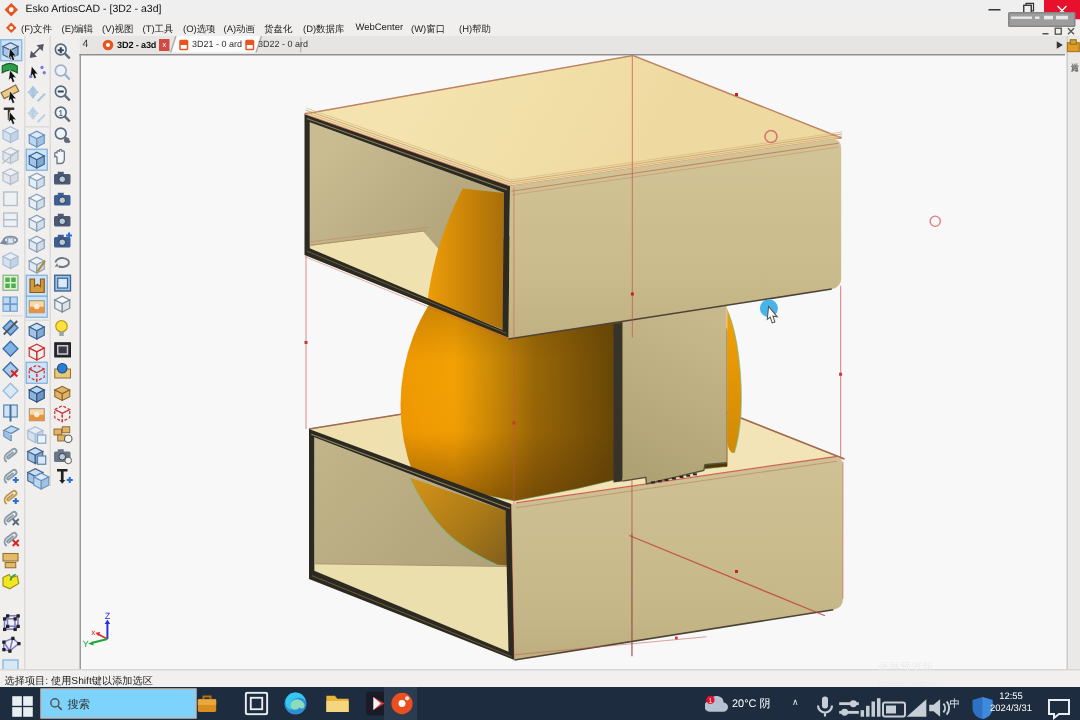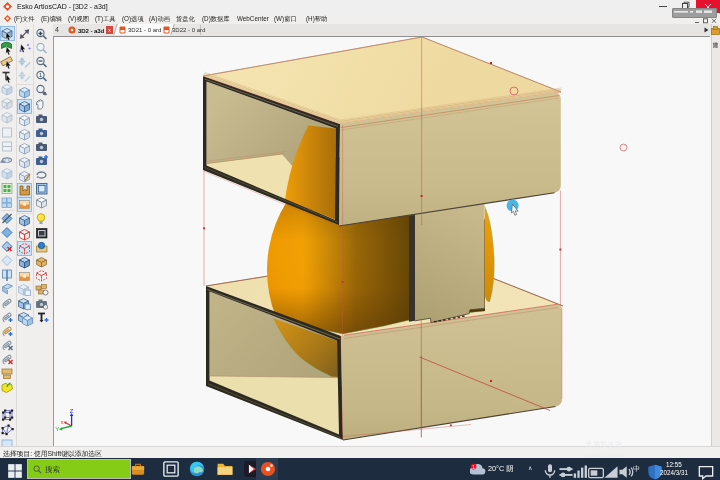--- a/index.html
+++ b/index.html
@@ -16,21 +16,21 @@
 #tabs{left:53px;top:24px;width:658px;height:12px;background:#e7e5e4;border-bottom:1px solid #9a9a9a}
 #tabs .n4{position:absolute;left:2px;top:2px;font-size:7px;color:#333}
 .tab{position:absolute;top:0;height:11px;font-size:6.6px;color:#444;line-height:11px}
 #tab1{left:62px;width:56px;background:#fbfbfb;border-left:1px solid #aaa;border-right:1px solid #aaa;transform:skewX(-18deg)}
 #tab1 .in{transform:skewX(18deg);position:absolute;left:0;top:0;width:100%;height:100%}
 
 #status{left:0;top:446px;width:720px;height:12px;background:#f1f0ef;border-top:1px solid #d9d7d5;color:#222;font-size:6.8px}
 #wmark{left:585px;top:440px;width:120px;height:16px;color:#ebebee;font-size:7.5px;text-align:left}
 
 #task{left:0;top:458px;width:720px;height:22px;background:#1d2c3e;color:#eee}
-#search{position:absolute;left:27px;top:1px;width:104px;height:20px;background:#84cc16;border:1px solid #bbb;box-sizing:border-box;color:#333;font-size:7.5px}
+#search{position:absolute;left:27px;top:1px;width:104px;height:20px;background:#7dd3fc;border:1px solid #bbb;box-sizing:border-box;color:#333;font-size:7.5px}
 .tico{position:absolute;top:3px;width:16px;height:16px}
 #clock{position:absolute;left:655px;top:3px;width:38px;text-align:center;font-size:6.3px;line-height:8px;color:#fff}
 
 #tools{left:0;top:24px;width:53px;height:422px;background:#f0efee}
 
 #rstrip{left:711px;top:24px;width:9px;height:422px;background:#ebe9e8;border-left:1px solid #cfcdcc}
 #rtxt{left:713px;top:37px;width:7px;font-size:5.5px;color:#666;writing-mode:vertical-rl;letter-spacing:0.5px}
 
 #canvas{left:53px;top:36px;width:658px;height:410px;background:#f8f8f8;border-left:1px solid #9a9a9a;box-sizing:border-box}
 </style></head><body>

